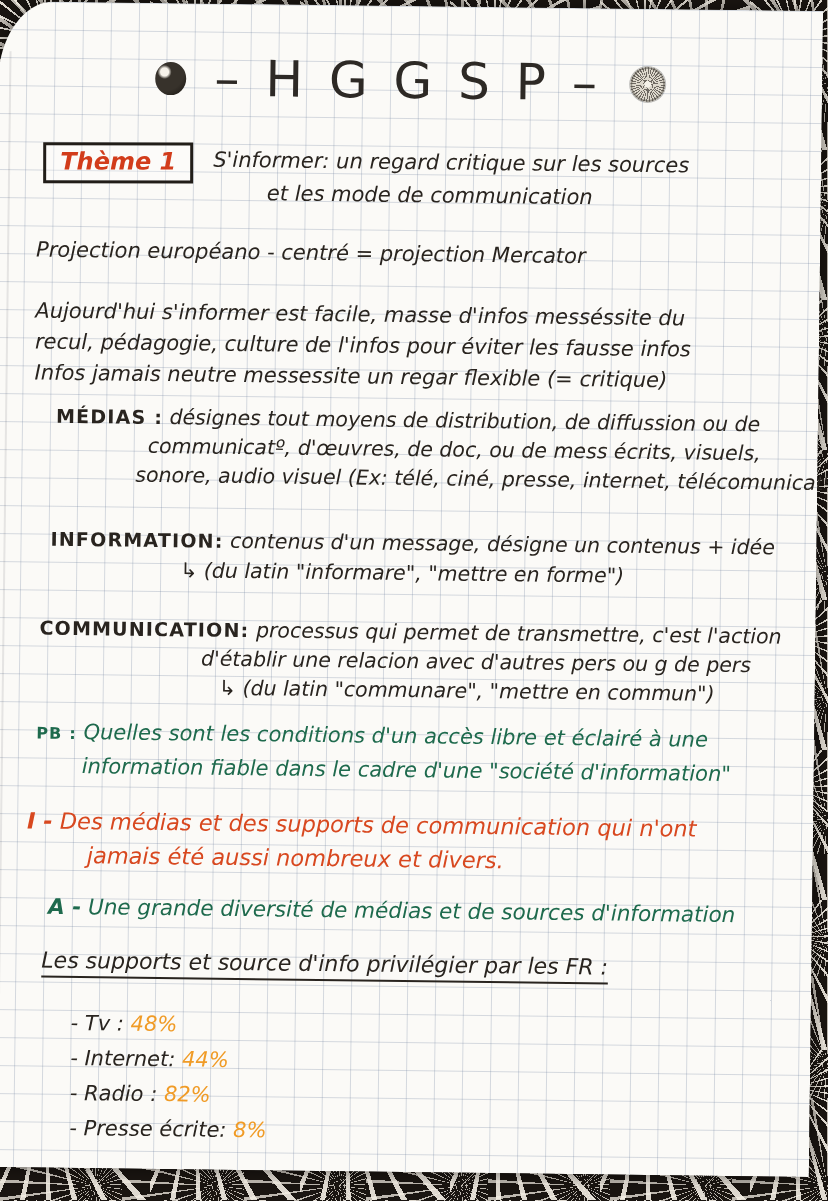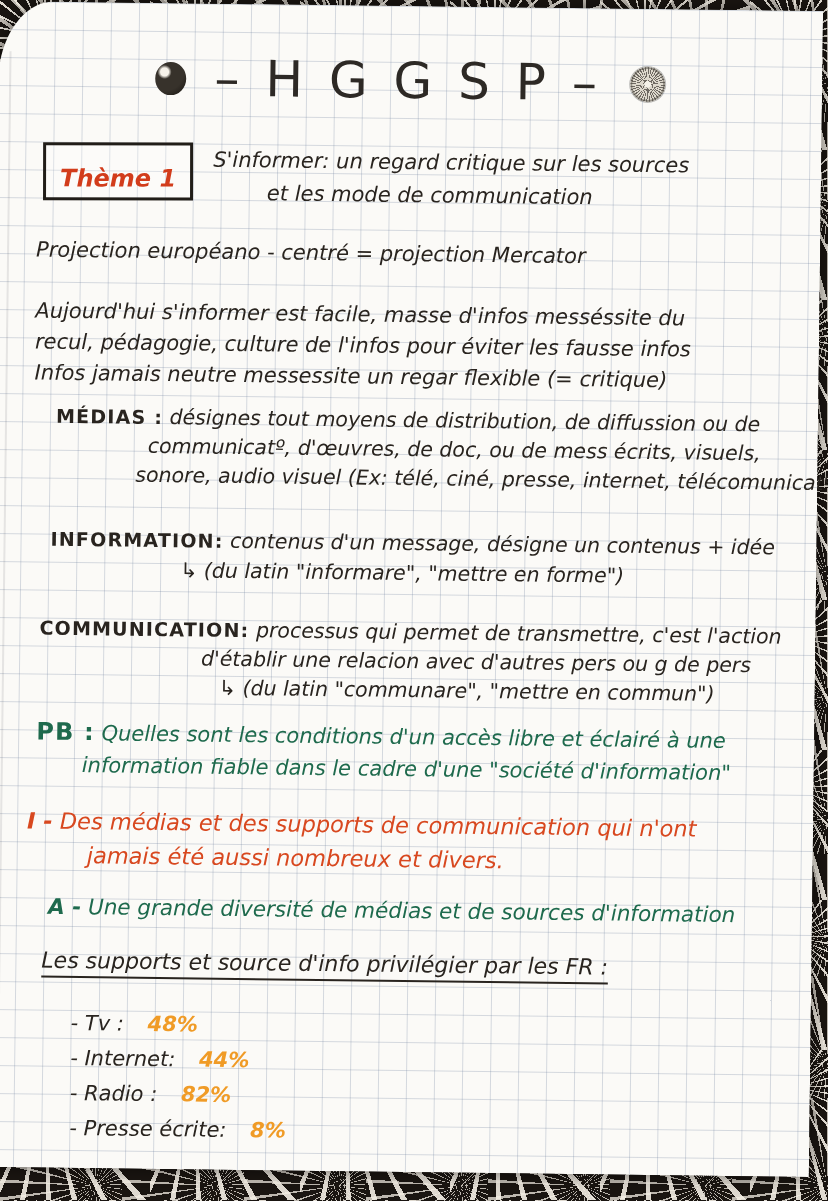--- a/index.html
+++ b/index.html
@@ -39,43 +39,43 @@
   .title-row{top:46px;left:0;width:100%;display:flex;justify-content:center;align-items:center;gap:28px;}
   .title-text{font-size:50px;letter-spacing:5px;color:#2d2925;font-style:normal;font-weight:400;}
   .sticker-dot{width:31px;height:33px;border-radius:50%;
     background:radial-gradient(circle at 30% 30%, #f7f3ea 0 4px, #37322b 7px 60%, #15120e 100%);}
   .sticker-burst{width:35px;height:35px;border-radius:50%;
     background:radial-gradient(circle at 50% 50%, #f5f2e9 0 3px, transparent 3.5px),
       repeating-conic-gradient(#6e6962 0 4deg, #ddd8cc 4deg 10deg);
     box-shadow:inset 0 0 0 2px rgba(80,75,68,.5), 0 0 0 1px rgba(0,0,0,.25);}
   
   .theme-row{top:140px;left:46px;display:flex;gap:20px;align-items:flex-start;}
-  .theme-box{border:3px solid #211d18;padding:19px 14px 5px;transform:rotate(-0.6deg);background:rgba(255,255,255,.25);}
+  .theme-box{border:3px solid #211d18;padding:2px 14px 5px;transform:rotate(-0.6deg);background:rgba(255,255,255,.25);}
   .theme-label{color:#d23c1b;font-size:24px;font-weight:600;}
   .theme-title{font-size:21px;line-height:33px;}
   .theme-title .l2{padding-left:54px;}
   .projection{top:236px;left:40px;font-size:21px;}
   .intro{top:294px;left:40px;font-size:21px;line-height:31px;}
   .def{font-size:20.5px;line-height:29px;}
   .def-medias{top:400px;left:62px;}
   .def-medias .i1{margin-left:92px;} .def-medias .i2{margin-left:80px;}
   .def-info{top:522px;left:58px;line-height:30px;}
   .def-info .i1{margin-left:130px;}
   .def-comm{top:612px;left:48px;}
   .def-comm .i1{margin-left:162px;} .def-comm .i2{margin-left:180px;}
   .pb{top:714px;left:46px;font-size:21px;line-height:32px;color:#1e6a4d;}
-  .pb .term{color:#1e6a4d;font-size:24px;}
+  .pb .term{color:#1e6a4d;font-size:16px;}
   .pb .i1{margin-left:46px;}
   .sec1{top:802px;left:38px;font-size:22.5px;line-height:34px;color:#d8481f;}
   .sec1 .i1{margin-left:60px;}
   .secA{top:892px;left:60px;font-size:21.5px;color:#1e6a4d;}
   .survey-heading{top:946px;left:54px;font-size:22px;
     text-decoration:underline;text-decoration-thickness:2px;text-underline-offset:8px;}
   .survey-list{top:1004px;left:84px;font-size:21px;line-height:35px;}
-  .survey-list .value{color:#f09b26;margin-left:17px;font-weight:700;}
+  .survey-list .value{color:#f09b26;margin-left:0;font-weight:400;}
   .sec-label{font-weight:600;}
 </style>
 </head>
 <body>
 
 <div class="bg-pattern"></div>
 
 <div class="paper">
 
   <div class="abs title-row">

